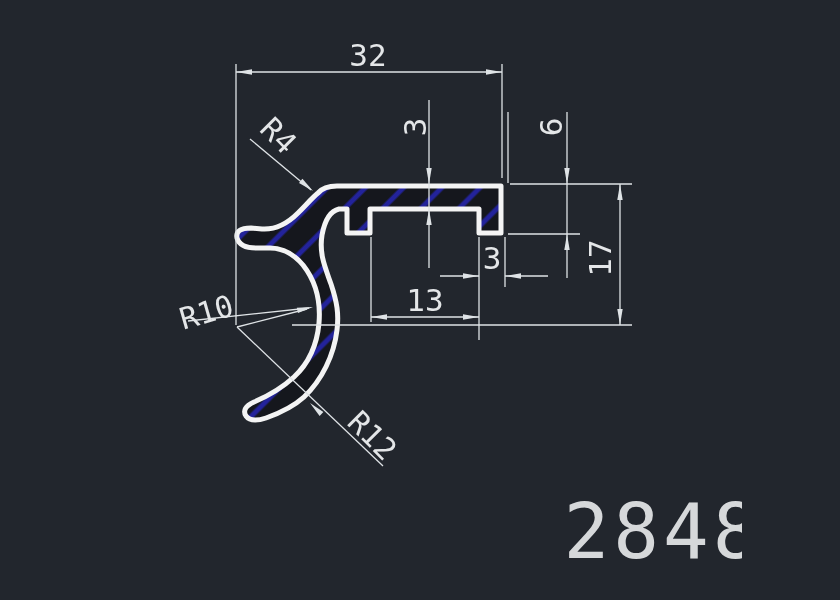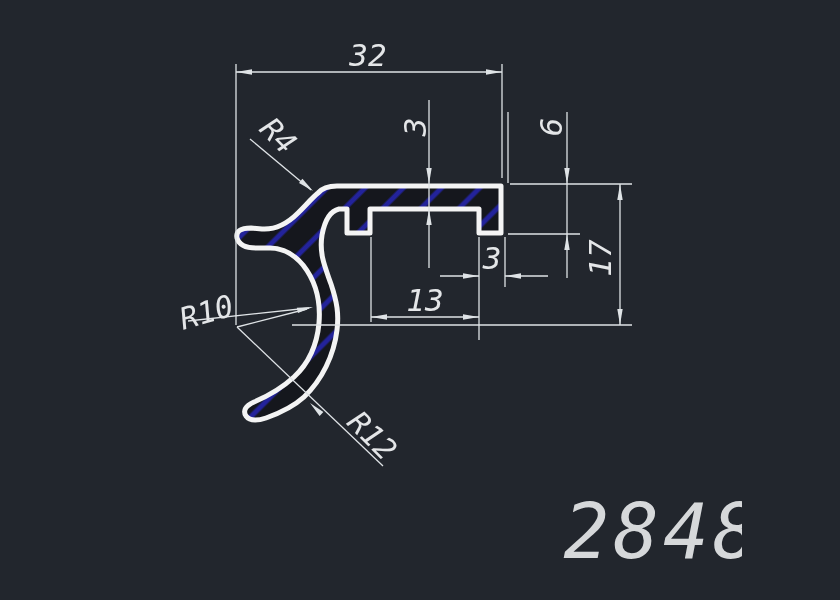--- a/index.html
+++ b/index.html
@@ -7,21 +7,21 @@
     --line:#f4f4f4;
     --dim:#dfe3e6;
     --hatch:#23239b;
     --profile-fill:#15171d;
     --text:#e4e6e8;
     --partnum:#d6d8da;
   }
   html,body{margin:0;padding:0;background:var(--bg);}
   .canvas{
     position:relative;width:742px;height:600px;background:var(--bg);
-    overflow:hidden;font-family:"DejaVu Sans Mono","Liberation Mono",monospace;font-style:italic;
+    overflow:hidden;font-family:"DejaVu Sans Mono","Liberation Mono",monospace;
   }
   svg text{
     font-family:"DejaVu Sans Mono","Liberation Mono",monospace;
     fill:var(--text);
   }
   .dim-text{font-size:31px;}
   .rad-text{font-size:30px;}
   .part-number{font-size:76px;letter-spacing:4px;fill:var(--partnum);}
   .dimline{stroke:var(--dim);stroke-width:1.3;fill:none;}
   .arrow{fill:var(--dim);stroke:none;}

